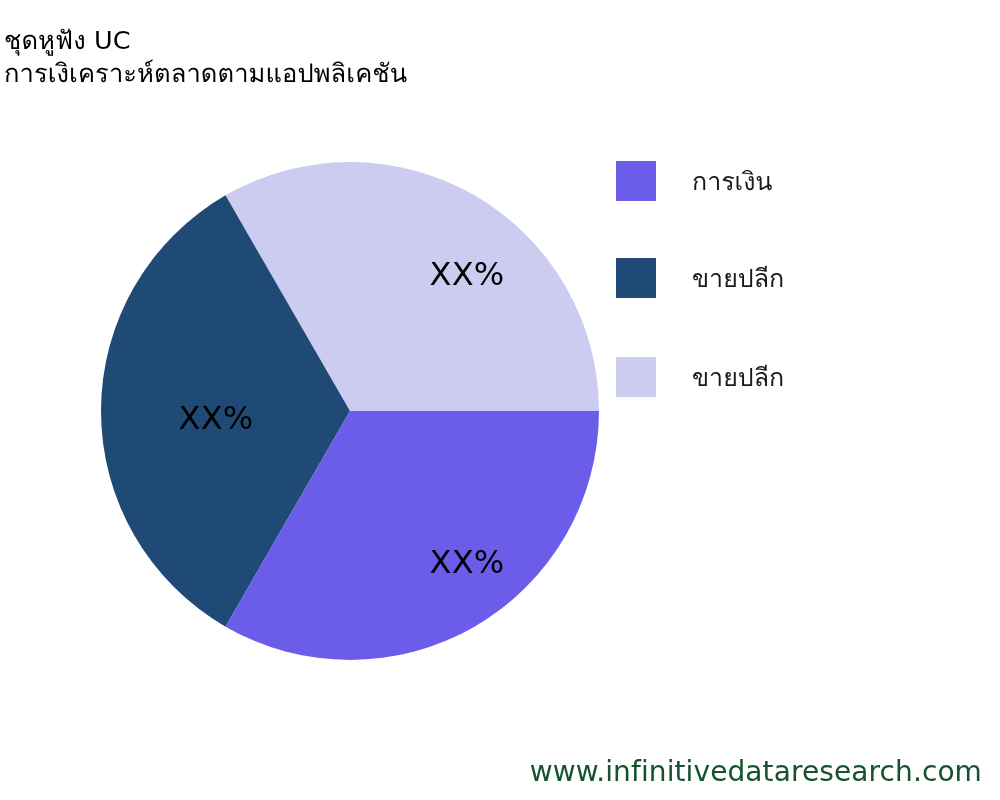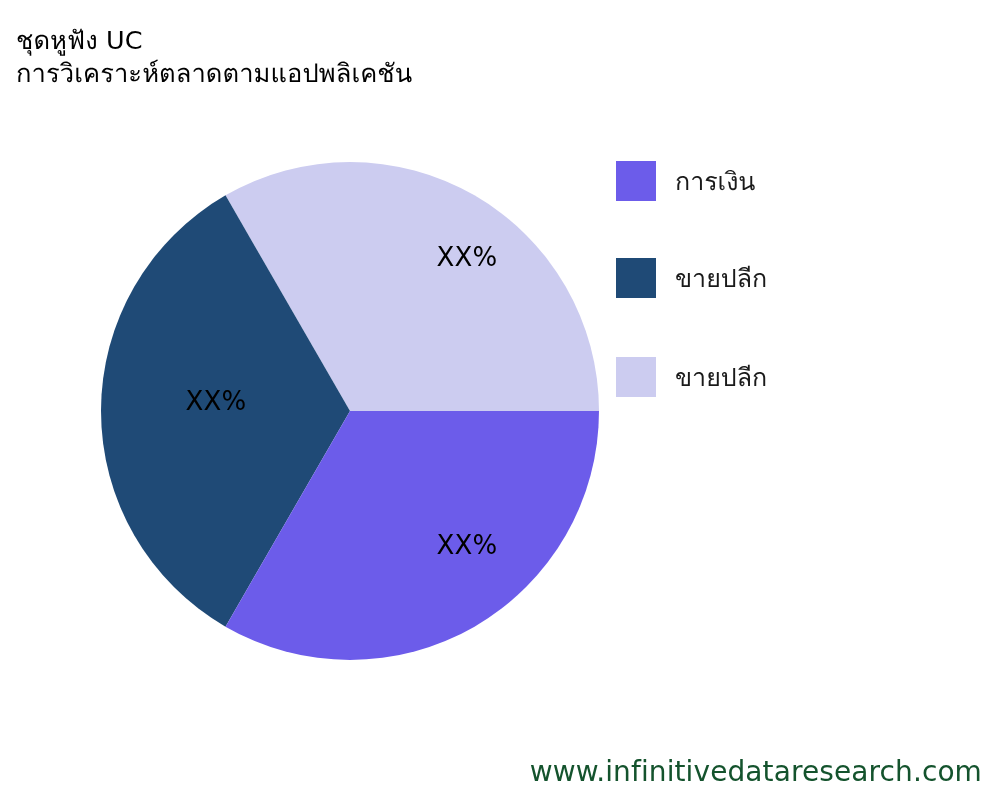--- a/index.html
+++ b/index.html
@@ -19,21 +19,21 @@
   #figure {
     position: absolute;
     left: 0; top: 0;
     width: 1000px;
     height: 800px;
   }
 
   
   #title-block {
     position: absolute;
-    left: 16px;
+    left: 4px;
     top: 24px;
     width: 620px;
     line-height: 1.30;
   }
   .title-line {
     display: block;
     font-size: 25.5px;
     font-weight: 400;
     color: #000000;
     white-space: nowrap;
@@ -50,26 +50,27 @@
   }
   #pie-svg {
     position: absolute;
     left: 0; top: 0;
     width: 510px;
     height: 510px;
     display: block;
   }
   .slice-label {
     position: absolute;
-    font-size: 26px;
+    font-size: 32px;
     font-weight: 400;
     color: #000000;
     white-space: nowrap;
     transform: translate(-50%, -50%);
     letter-spacing: 0.2px;
+    margin-top: 17px;
   }
   #slice-label-0 { left: 372px; top: 101px; }   
   #slice-label-1 { left: 121px; top: 245px; }   
   #slice-label-2 { left: 372px; top: 389px; }   
 
   
   #legend {
     position: absolute;
     left: 616px;
     top: 158px;
@@ -85,21 +86,21 @@
   .legend-row.r0 { top: 0px; }
   .legend-row.r1 { top: 97px; }
   .legend-row.r2 { top: 196px; }
   .legend-swatch {
     width: 40px;
     height: 40px;
     flex: 0 0 40px;
     border: 0;
   }
   .legend-label {
-    margin-left: 19px;
+    margin-left: 36px;
     font-size: 25px;
     font-weight: 400;
     color: #1a1a1a;
     white-space: nowrap;
     line-height: 1;
   }
 
   
   #footer-url {
     position: absolute;
@@ -112,21 +113,21 @@
     letter-spacing: 0.1px;
   }
 </style>
 </head>
 <body>
 
 <div id="figure">
 
   <div id="title-block">
     <span class="title-line">ชุดหูฟัง UC</span>
-    <span class="title-line">การวิเคราะห์ตลาดตามแอปพลิเคชัน</span>
+    <span class="title-line">การเงิเคราะห์ตลาดตามแอปพลิเคชัน</span>
   </div>
 
   <div id="pie-area">
     <svg id="pie-svg" viewBox="0 0 510 510">
       <g id="pie-slices">
           <path d="M 255 255 L 504.00 255.00 A 249 249 0 0 0 130.50 39.36 Z" fill="#ccccf0" stroke="none"></path>
           <path d="M 255 255 L 130.50 39.36 A 249 249 0 0 0 130.50 470.64 Z" fill="#1f4a76" stroke="none"></path>
           <path d="M 255 255 L 130.50 470.64 A 249 249 0 0 0 504.00 255.00 Z" fill="#6c5cea" stroke="none"></path>
         </g>
     </svg>

